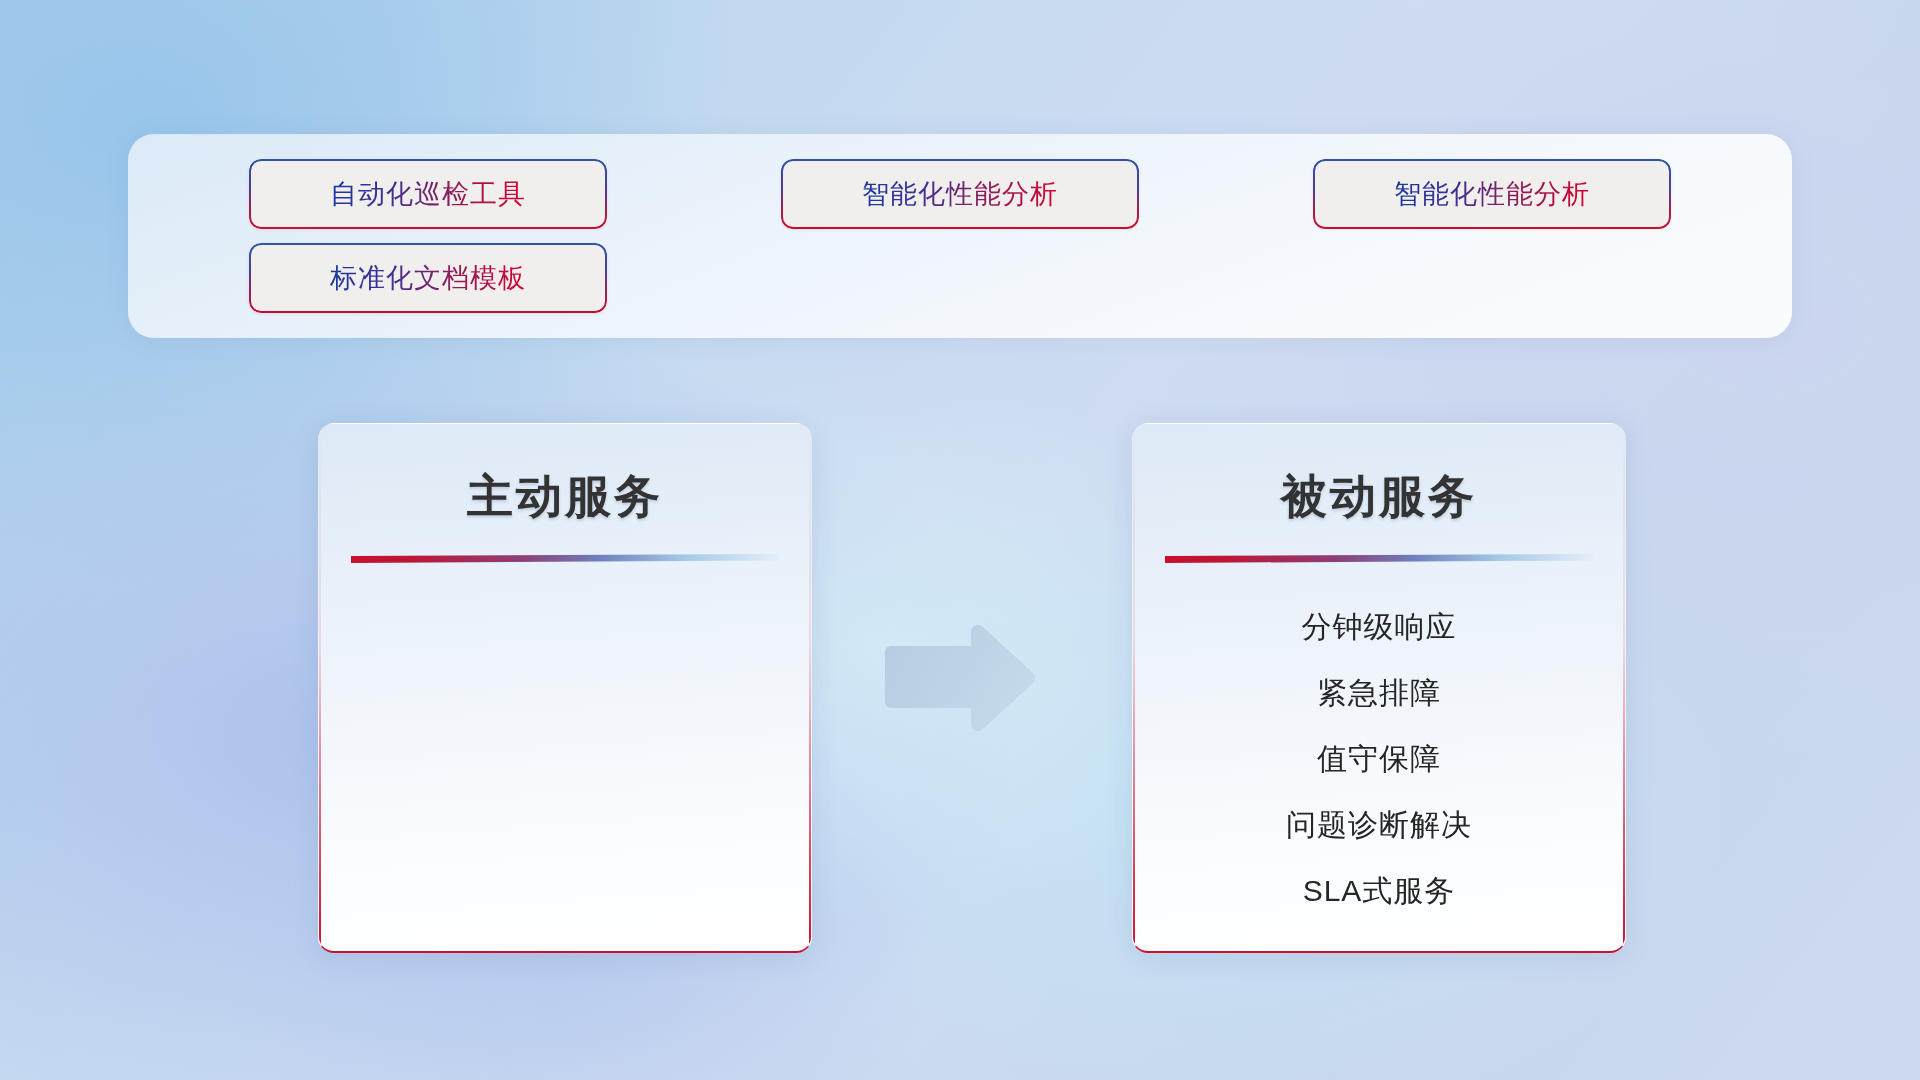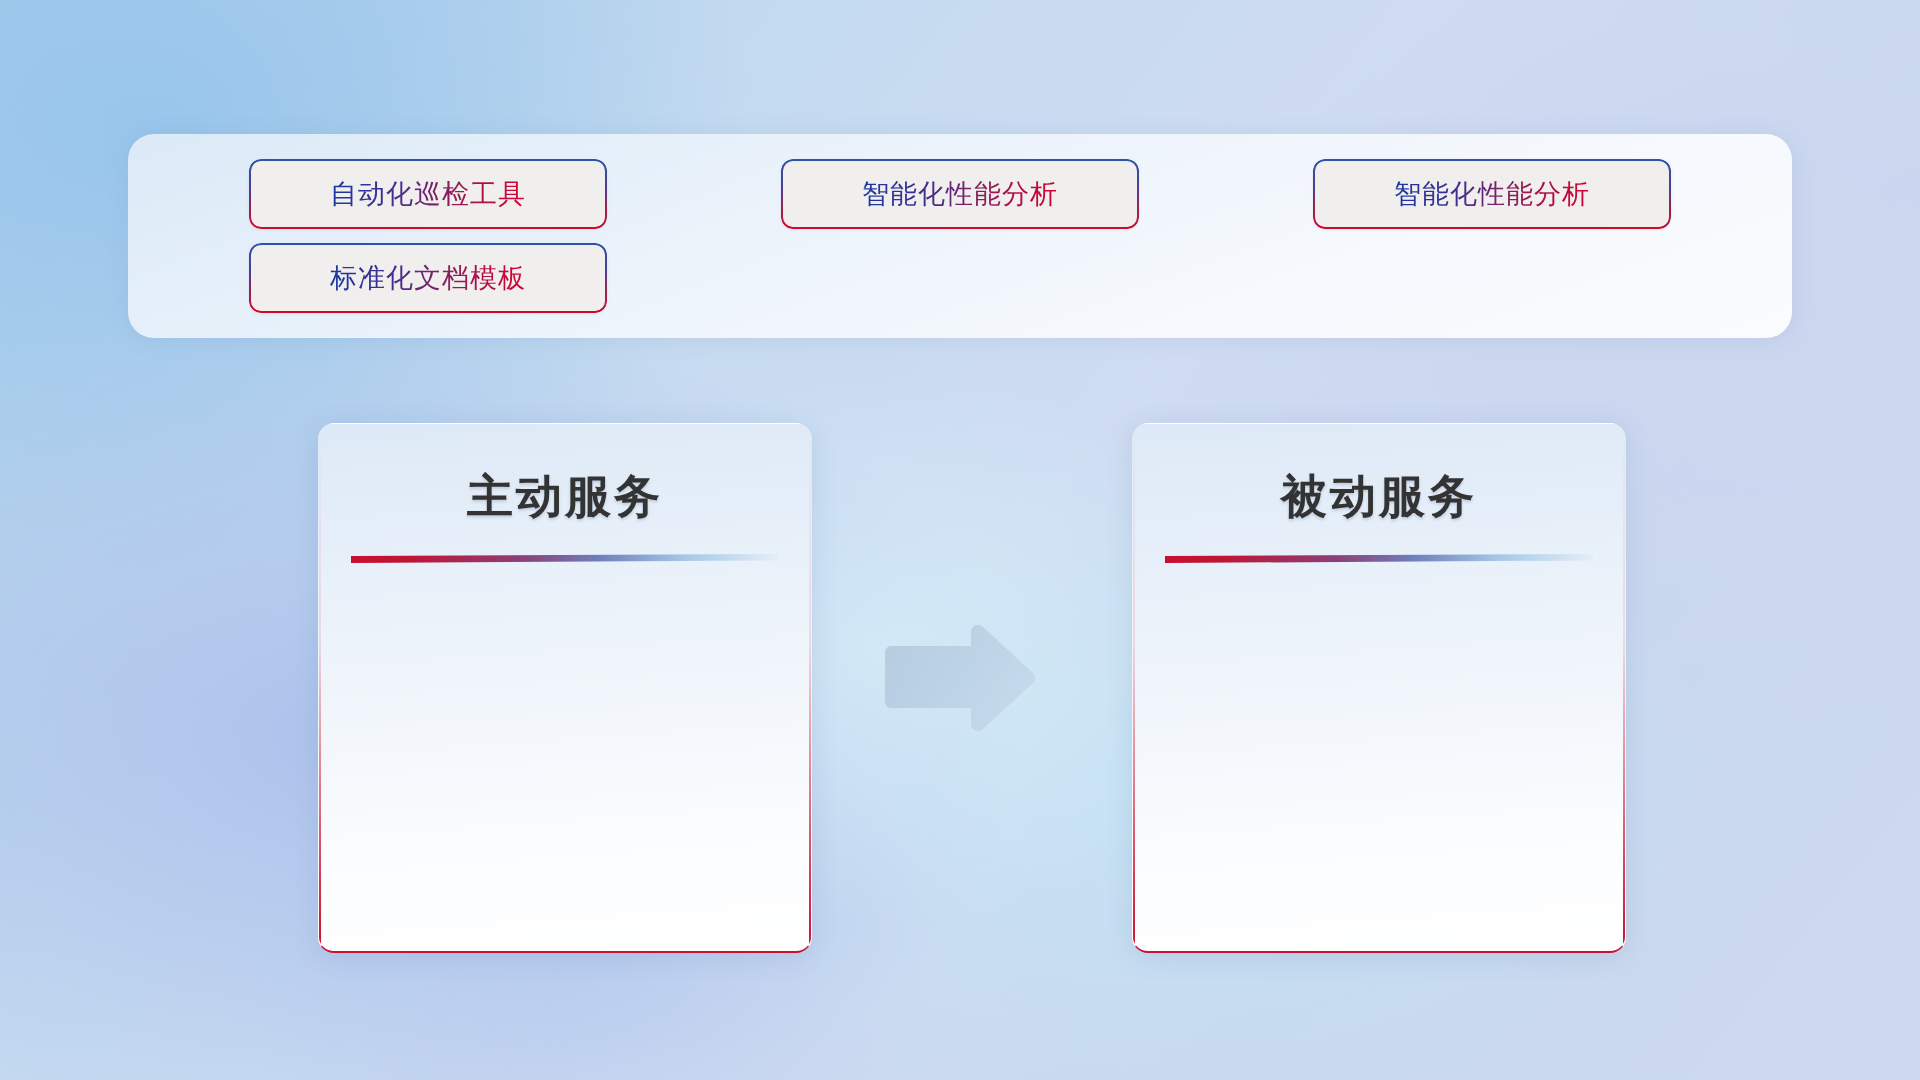--- a/index.html
+++ b/index.html
@@ -201,15 +201,22 @@
         <stop offset="55%" stop-color="#a7bdd4" stop-opacity="0.48"></stop>
         <stop offset="100%" stop-color="#b4c9dd" stop-opacity="0.42"></stop>
       </linearGradient>
     </defs>
     <path d="M6,30 a6,6 0 0 1 6,-6 H92 V10 a7,7 0 0 1 12,-5 l50,46 a7,7 0 0 1 0,10 l-50,46 a7,7 0 0 1 -12,-5 V86 H12 a6,6 0 0 1 -6,-6 Z" fill="url(#arrowGrad)"></path>
   </svg>
 
   <div class="card card-right">
     <div class="card-title">被动服务</div>
     <div class="divider"></div>
+    <div class="card-list">
+      <div class="card-list-item">分钟级响应</div>
+      <div class="card-list-item">紧急排障</div>
+      <div class="card-list-item">值守保障</div>
+      <div class="card-list-item">问题诊断解决</div>
+      <div class="card-list-item">SLA式服务</div>
+    </div>
   </div>
 
 </div>
 
 </body></html>

